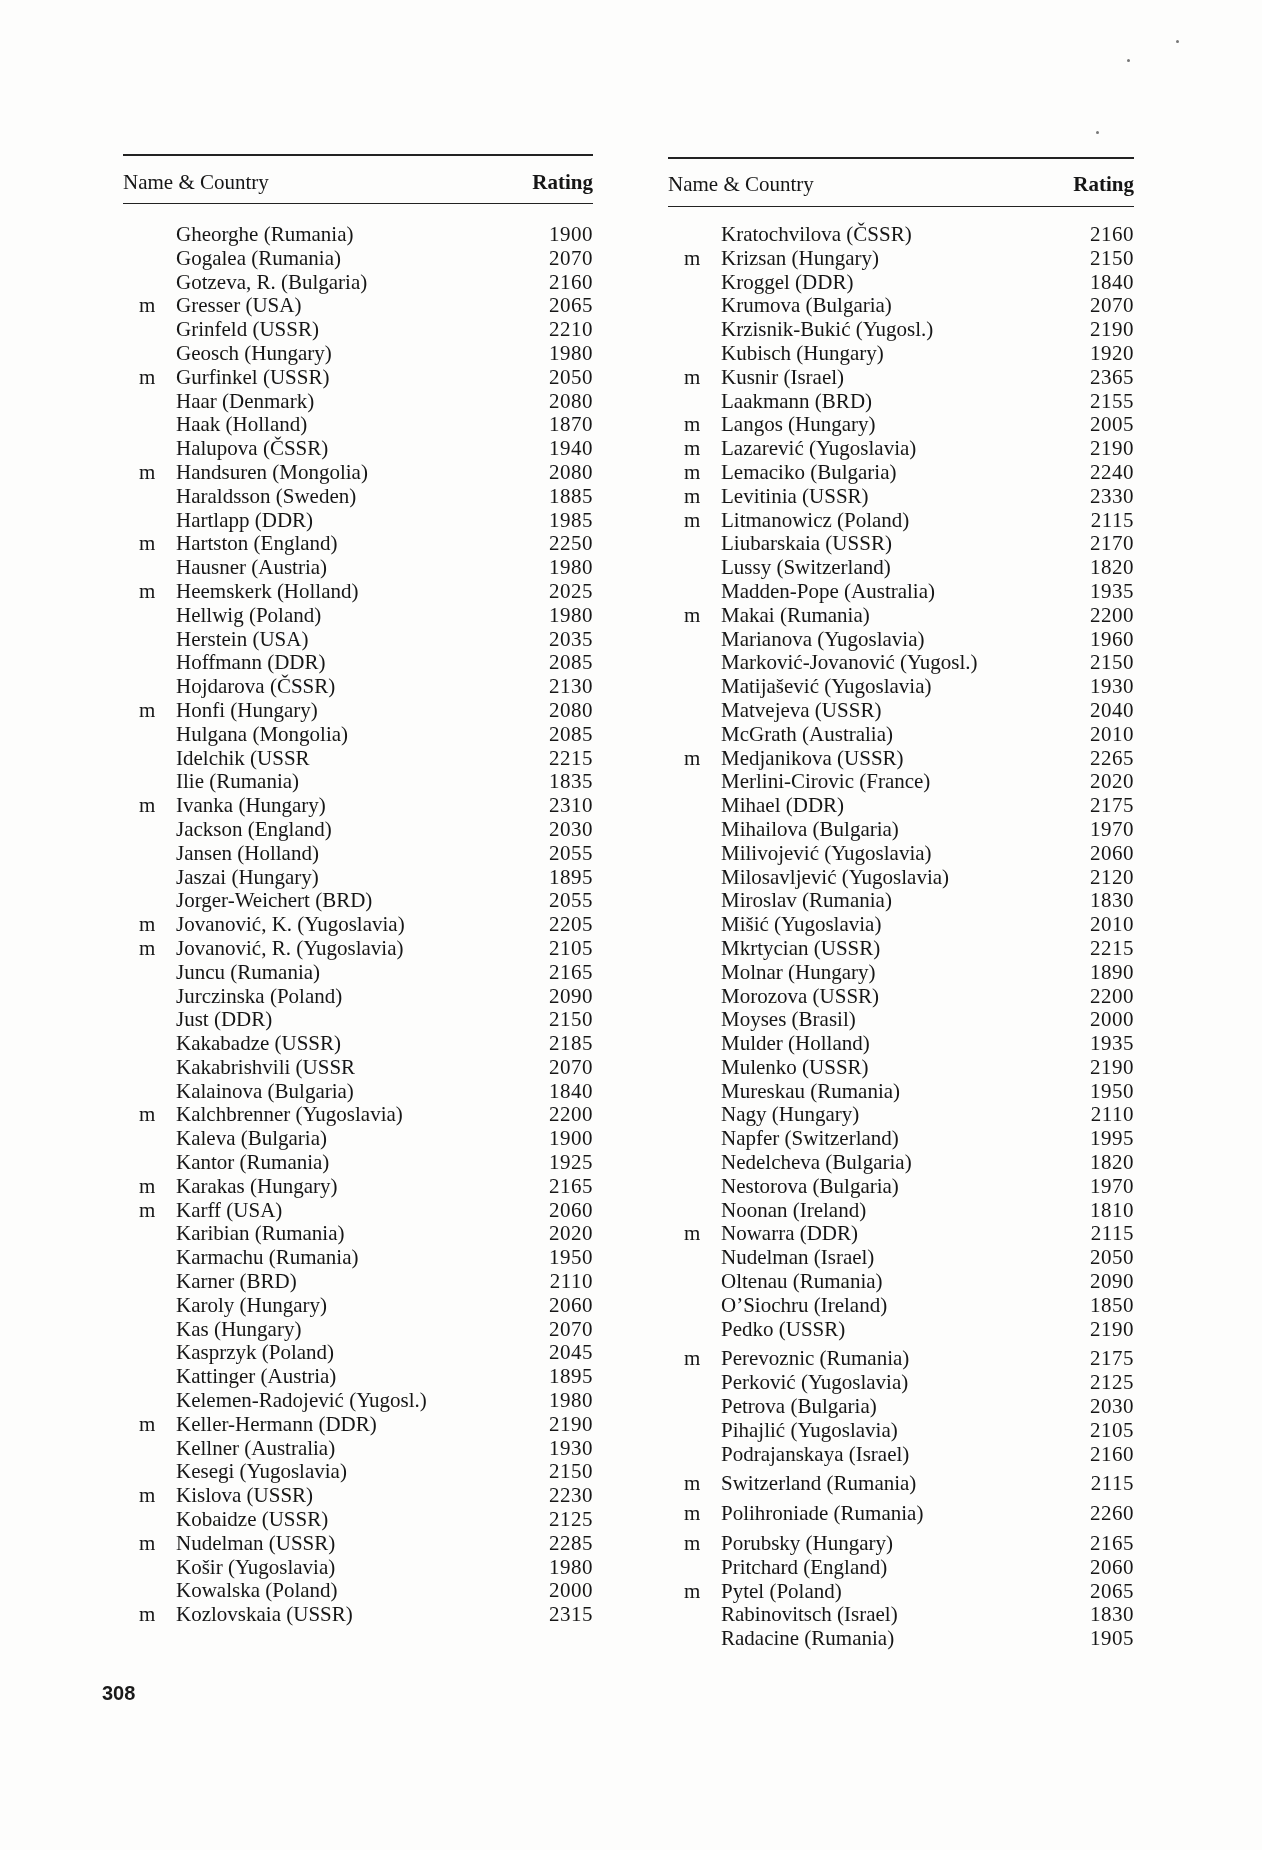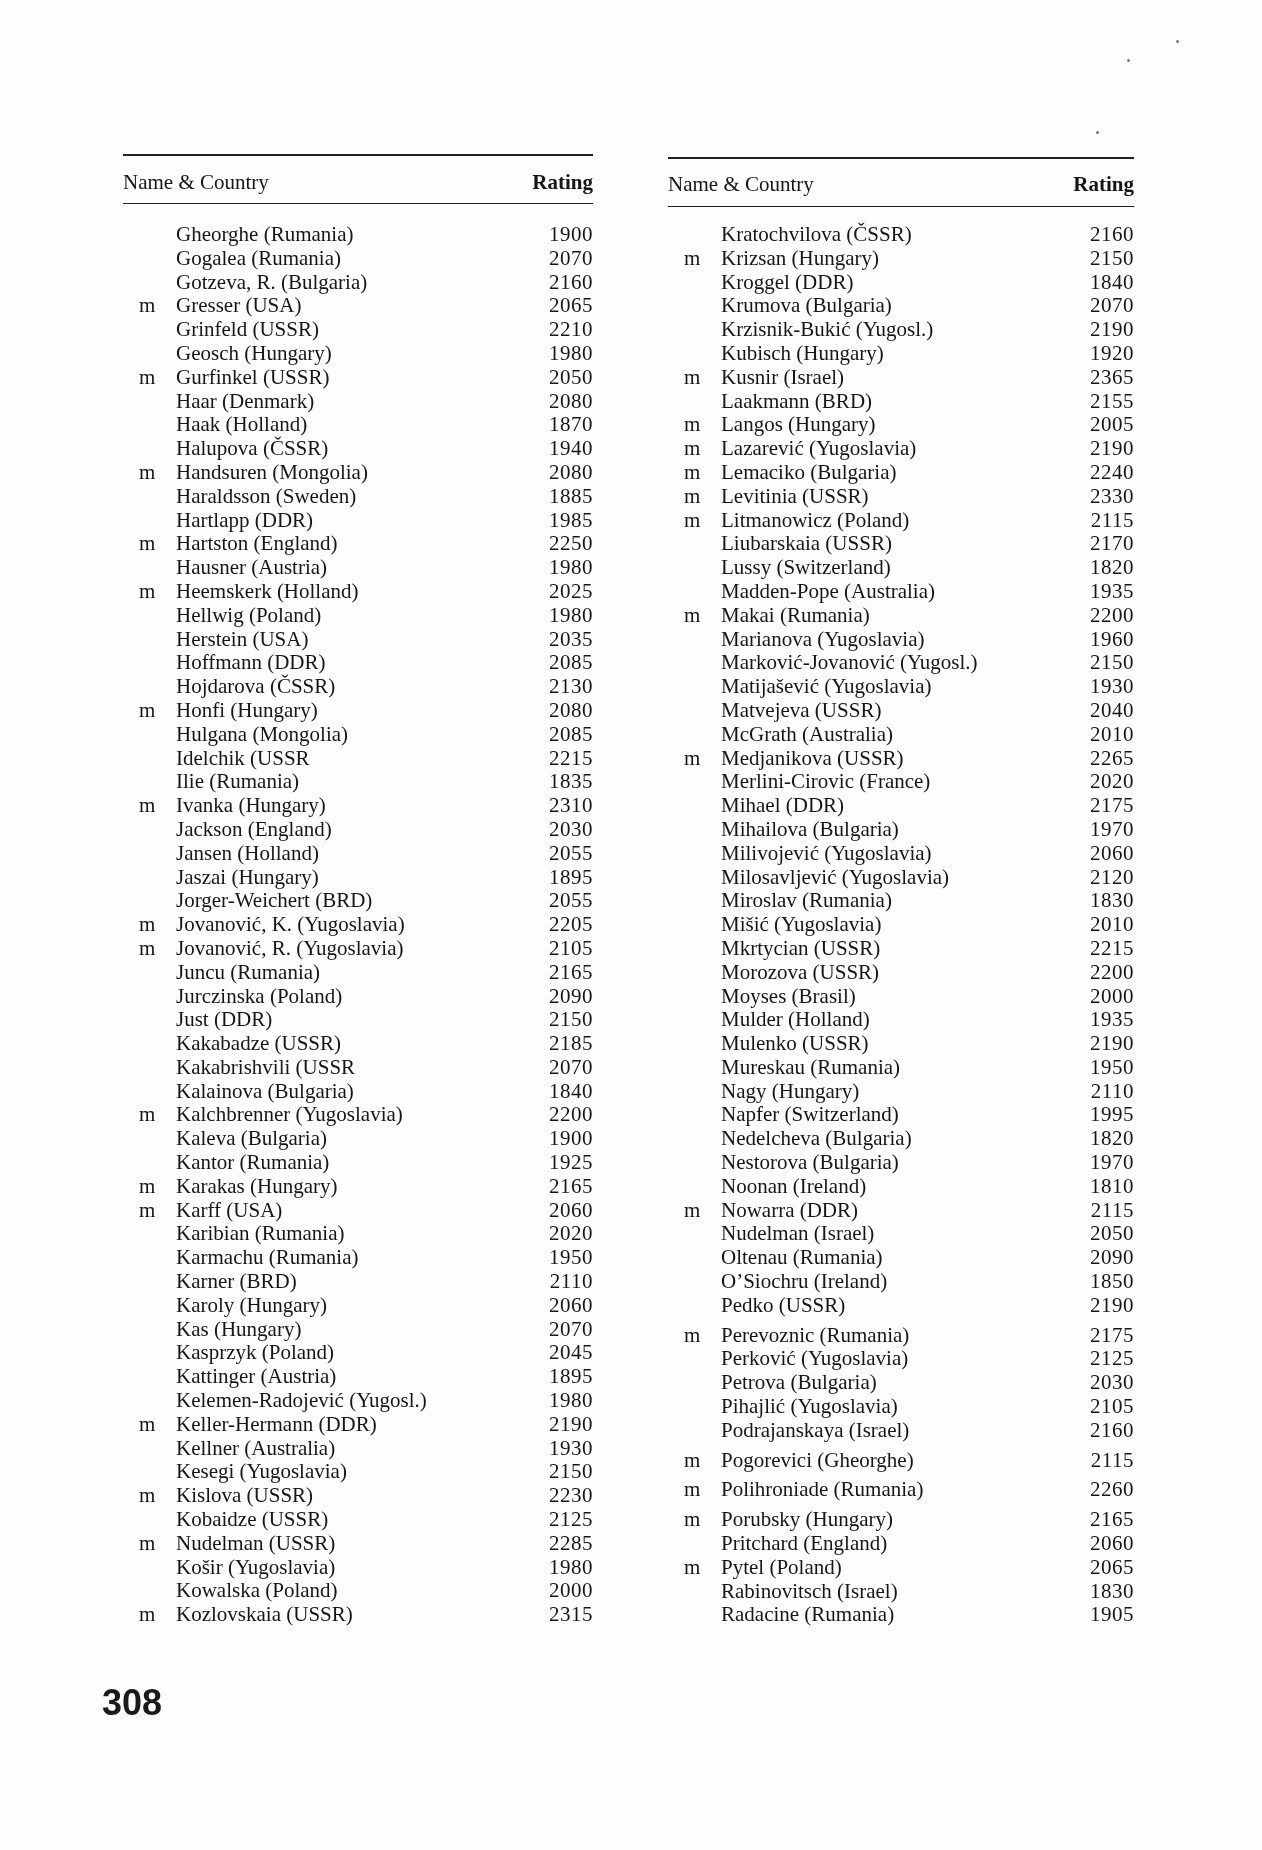--- a/index.html
+++ b/index.html
@@ -19,21 +19,21 @@
   .head .h-name { position: absolute; left: 0; top: 0; }
   .head .h-rating { position: absolute; right: 0; top: 0; font-weight: bold; }
   .rows { position: absolute; left: 16px; right: 0; }
   .row { position: relative; height: 23.8px; font-size: 21px; line-height: 23.8px; white-space: nowrap; }
   .row .mark { position: absolute; left: 0; top: 0; width: 30px; }
   .row .name { position: absolute; left: 37px; top: 0; }
   .row .rating { position: absolute; right: 0; top: 0; letter-spacing: 0.5px; }
   #page-number {
     position: absolute; left: 102px; top: 1682px;
     font-family: "Liberation Sans", "DejaVu Sans", sans-serif;
-    font-weight: bold; font-size: 36px; color: #1a1a1a;
+    font-weight: bold; font-size: 20px; color: #1a1a1a;
   }
   .speck { position: absolute; width: 3px; height: 3px; border-radius: 50%; background: #777; }
 </style>
 </head>
 <body>
 
 <div class="column" id="col-left">
   <div class="rule" style="top:154px"></div>
   <div class="head" style="top:170px">
     <span class="h-name">Name &amp; Country</span>
@@ -497,20 +497,25 @@
         <span class="name">Mišić (Yugoslavia)</span>
         <span class="rating">2010</span>
       </div>
       <div class="row">
         <span class="mark"></span>
         <span class="name">Mkrtycian (USSR)</span>
         <span class="rating">2215</span>
       </div>
       <div class="row">
         <span class="mark"></span>
+        <span class="name">Molnar (Hungary)</span>
+        <span class="rating">1890</span>
+      </div>
+      <div class="row">
+        <span class="mark"></span>
         <span class="name">Morozova (USSR)</span>
         <span class="rating">2200</span>
       </div>
       <div class="row">
         <span class="mark"></span>
         <span class="name">Moyses (Brasil)</span>
         <span class="rating">2000</span>
       </div>
       <div class="row">
         <span class="mark"></span>
@@ -597,21 +602,21 @@
         <span class="name">Pihajlić (Yugoslavia)</span>
         <span class="rating">2105</span>
       </div>
       <div class="row">
         <span class="mark"></span>
         <span class="name">Podrajanskaya (Israel)</span>
         <span class="rating">2160</span>
       </div>
       <div class="row" style="margin-top: 6px;">
         <span class="mark">m</span>
-        <span class="name">Pogorevici (Gheorghe)</span>
+        <span class="name">Switzerland (Rumania)</span>
         <span class="rating">2115</span>
       </div>
       <div class="row" style="margin-top: 6px;">
         <span class="mark">m</span>
         <span class="name">Polihroniade (Rumania)</span>
         <span class="rating">2260</span>
       </div>
       <div class="row" style="margin-top: 6px;">
         <span class="mark">m</span>
         <span class="name">Porubsky (Hungary)</span>

